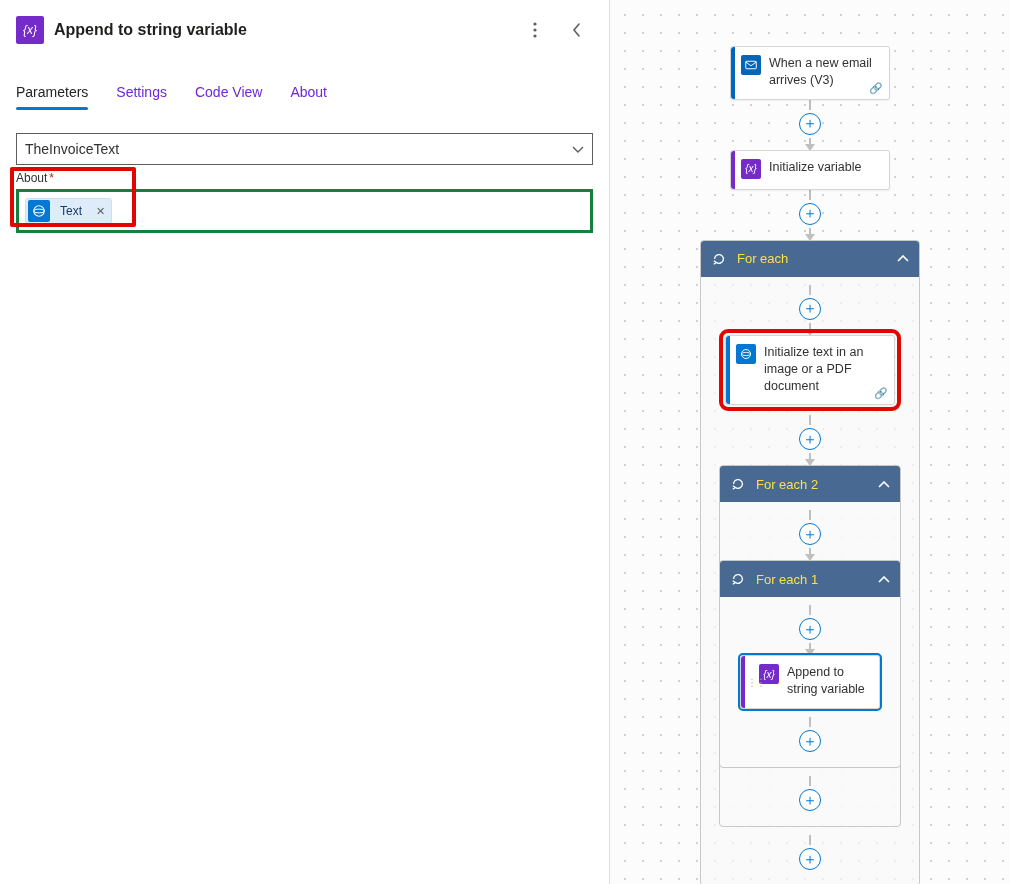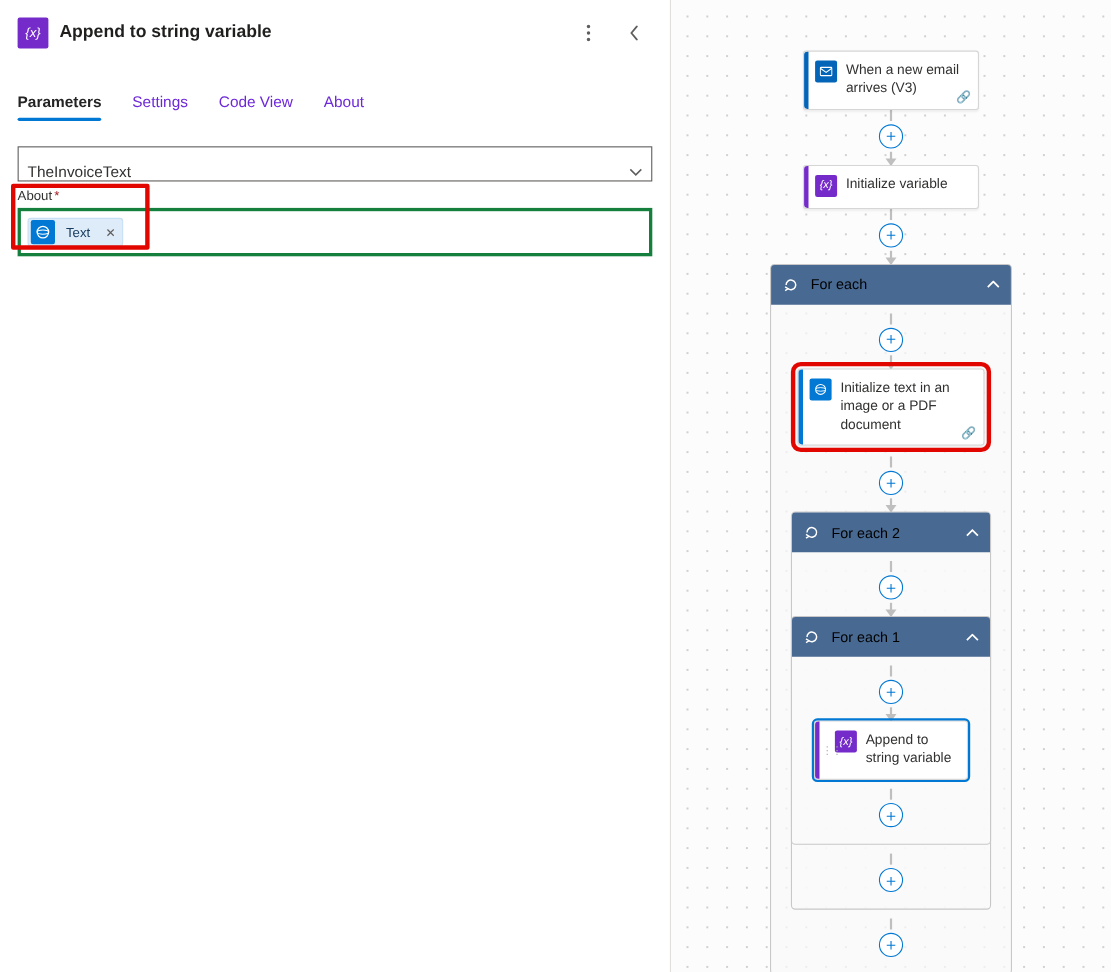--- a/index.html
+++ b/index.html
@@ -5,26 +5,26 @@
 html,body{margin:0;padding:0;font-family:"Segoe UI",Arial,sans-serif;font-size:14px;color:#323130;background:#fff;width:1010px;height:884px;overflow:hidden}
 *{box-sizing:border-box}
 .app{display:flex;height:884px}
 .panel{width:610px;border-right:1px solid #e1dfdd;display:flex;flex-direction:column;padding:14px 16px 16px}
 .panel-header{display:flex;align-items:center;gap:10px}
 .title-icon{width:28px;height:28px;background:#742bc9;border-radius:2px;display:flex;align-items:center;justify-content:center;color:#fff;font-size:12px;font-style:italic}
 .panel-title{flex:1;font-weight:600;font-size:16px;color:#201f1e}
 .overflow-btn,.collapse-btn{width:32px;height:32px;display:flex;align-items:center;justify-content:center;color:#605e5c;cursor:pointer;border-radius:3px}
 .tabs{display:flex;gap:28px;margin-top:32px;border-bottom:1px solid transparent}
 .tab{padding:6px 0 8px;cursor:pointer;position:relative;font-size:14px;color:#6d28d9}
-.tab.active{color:#242424;font-weight:700}
+.tab.active{color:#242424;font-weight:400}
 .tab.active::after{content:"";position:absolute;left:0;right:0;bottom:-2px;height:3px;background:#0078d4;border-radius:2px}
 .form{margin-top:20px}
 .fld-label{font-size:12px;color:#323130;margin-top:14px}
 .req{color:#a4262c;margin-left:2px}
-.select-box{height:32px;border:1px solid #605e5c;display:flex;align-items:flex-end;padding:0 8px;margin-top:4px;cursor:pointer;justify-content:space-between}
+.select-box{height:32px;border:1px solid #605e5c;display:flex;align-items:center;padding:0 8px;margin-top:4px;cursor:pointer;justify-content:space-between}
 .select-box .chev{color:#605e5c}
 .token{display:inline-flex;align-items:center;height:26px;background:#deecf9;border-radius:3px;overflow:hidden;font-size:12px;margin:2px;border:1px solid #c7e0f4}
 .token .ticon{width:22px;height:22px;margin:2px;border-radius:2px;background:#0078d4;display:flex;align-items:center;justify-content:center;color:#fff}
 .token .tlabel{padding:0 8px;color:#193d60}
 .token .tdel{padding:0 6px;color:#605e5c;cursor:pointer;font-size:11px}
 .full-select{width:100%}
 .value-full{width:100%;border:3px solid #15803d;min-height:34px;padding:4px;margin-top:4px;display:flex;align-items:center}
 
 
 .canvas{flex:1;position:relative;background:#fcfcfc;background-image:radial-gradient(#d0d0d0 0.9px,transparent 0.9px);background-size:18px 18px;background-position:6px 6px;overflow:hidden}
@@ -36,21 +36,21 @@
 .link-icon{position:absolute;right:6px;bottom:4px;color:#9d9d9d;font-size:11px}
 .drag-dots{position:absolute;left:6px;top:50%;transform:translateY(-50%);color:#b0b0b0;font-size:10px;letter-spacing:-1px}
 .plus{width:22px;height:22px;border:1px solid #0078d4;color:#0078d4;border-radius:50%;display:flex;align-items:center;justify-content:center;font-size:15px;background:#fff;cursor:pointer;margin:3px 0}
 .vline{width:2px;height:10px;background:#bfbfbf}
 .vline-arrow{width:2px;height:12px;background:#bfbfbf;position:relative}
 .vline-arrow::after{content:"";position:absolute;left:-4px;bottom:-6px;border:5px solid transparent;border-top:7px solid #bfbfbf}
 
 .scope{width:220px;border:1px solid #c8c8c8;border-radius:4px;background:rgba(250,250,250,.7);display:flex;flex-direction:column;align-items:center;padding:0 0 12px}
 .scope.inner{width:182px}
 .scope.inner2{width:182px}
-.scope-header{width:100%;height:36px;background:#486991;color:#000000;display:flex;align-items:center;padding:0 10px;gap:10px;font-size:13px;border-radius:3px 3px 0 0;cursor:pointer}
+.scope-header{width:100%;height:36px;background:#486991;color:#fde047;display:flex;align-items:center;padding:0 10px;gap:10px;font-size:13px;border-radius:3px 3px 0 0;cursor:pointer}
 .scope-header .sicon{width:16px;height:16px;display:flex;align-items:center;justify-content:center}
 .scope-header .stitle{flex:1}
 .scope-header .schev{font-size:13px}
 
 .highlight{outline:4px solid #e10600;outline-offset:2px}
 .selected{outline:2px solid #0078d4}
 
 .ic-email{background:#0364b8}
 .ac-email{background:#0364b8}
 .ic-var{background:#742bc9}

